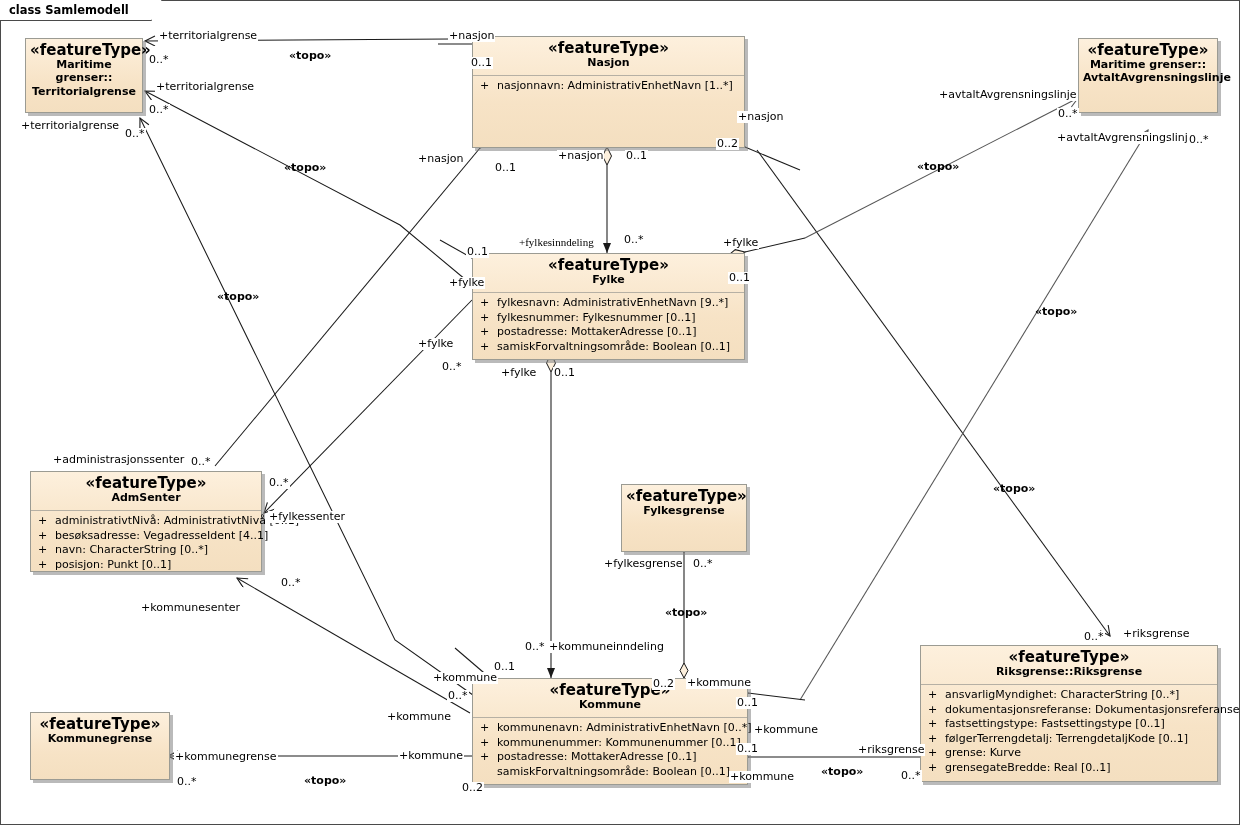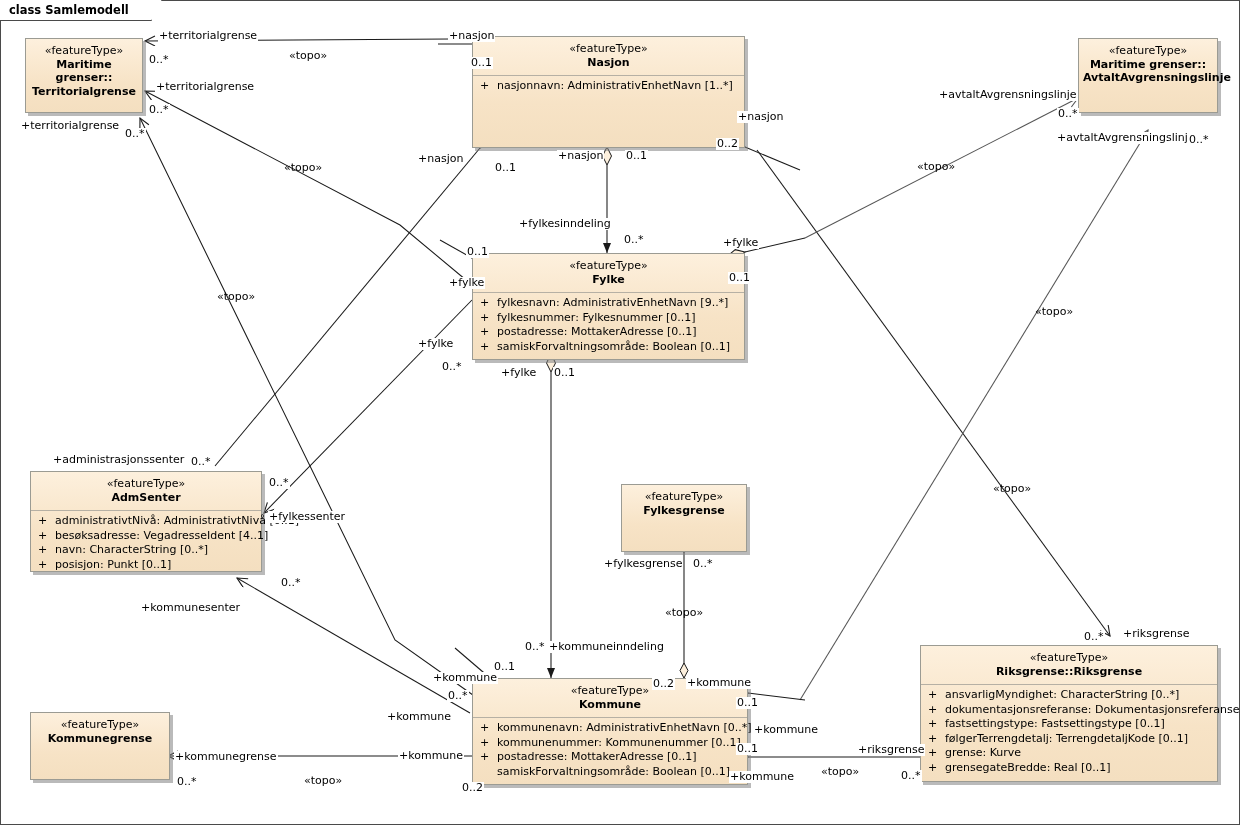--- a/index.html
+++ b/index.html
@@ -65,22 +65,22 @@
     box-shadow: 3px 3px 0 rgba(130,130,130,0.55);
     font-size: 11px;
     color: #000;
   }
   .umlclass .hdr {
     text-align: center;
     padding: 5px 4px 6px 4px;
     line-height: 13.5px;
   }
   .umlclass .stereo {
-    font-size: 11px;
-    font-weight: normal;
+    font-size: 15px;
+    font-weight: bold;
   }
   .umlclass .cname {
     font-size: 11px;
     font-weight: bold;
   }
   .umlclass .sep {
     border-top: 1px solid #b6b0a4;
     height: 0;
     font-size: 0;
   }
@@ -99,21 +99,21 @@
   
   .lbl {
     position: absolute;
     font-size: 11px;
     color: #000;
     white-space: nowrap;
     background: #ffffff;
     line-height: 12px;
     padding: 0 1px;
   }
-  .lbl.nobg { background: transparent; }
+  .lbl.nobg { background: transparent; font-weight: bold; }
 </style>
 </head>
 <body>
 
 <div id="diagram">
 
   <svg id="svg-layer" viewBox="0 0 1242 827" xmlns="http://www.w3.org/2000/svg">
     <defs>
       <marker id="arrowOpen" markerWidth="14" markerHeight="14" refX="11" refY="5" orient="auto" markerUnits="userSpaceOnUse">
         <path d="M1,0 L11,5 L1,10" fill="none" stroke="#1a1a1a" stroke-width="1.1"></path>
@@ -305,21 +305,21 @@
 
   <div class="lbl" style="left:938px; top:89px;">+avtaltAvgrensningslinje</div>
   <div class="lbl" style="left:1057px; top:108px;">0..*</div>
   <div class="lbl" style="left:1056px; top:132px;">+avtaltAvgrensningslinje</div>
   <div class="lbl" style="left:1188px; top:134px;">0..*</div>
 
   <div class="lbl nobg" style="left:916px; top:161px;">«topo»</div>
   <div class="lbl nobg" style="left:1034px; top:306px;">«topo»</div>
   <div class="lbl nobg" style="left:992px; top:483px;">«topo»</div>
 
-  <div class="lbl" style="left:518px; top:218px;">+fylkesinndeling</div>
+  <div class="lbl" style="left:518px; top:236px;font-family:Liberation Serif, serif;">+fylkesinndeling</div>
   <div class="lbl" style="left:623px; top:234px;">0..*</div>
   <div class="lbl" style="left:722px; top:237px;">+fylke</div>
   <div class="lbl" style="left:728px; top:272px;">0..1</div>
   <div class="lbl" style="left:466px; top:246px;">0..1</div>
   <div class="lbl" style="left:448px; top:277px;">+fylke</div>
   <div class="lbl" style="left:417px; top:338px;">+fylke</div>
   <div class="lbl" style="left:441px; top:361px;">0..*</div>
   <div class="lbl" style="left:500px; top:367px;">+fylke</div>
   <div class="lbl" style="left:553px; top:367px;">0..1</div>
 

